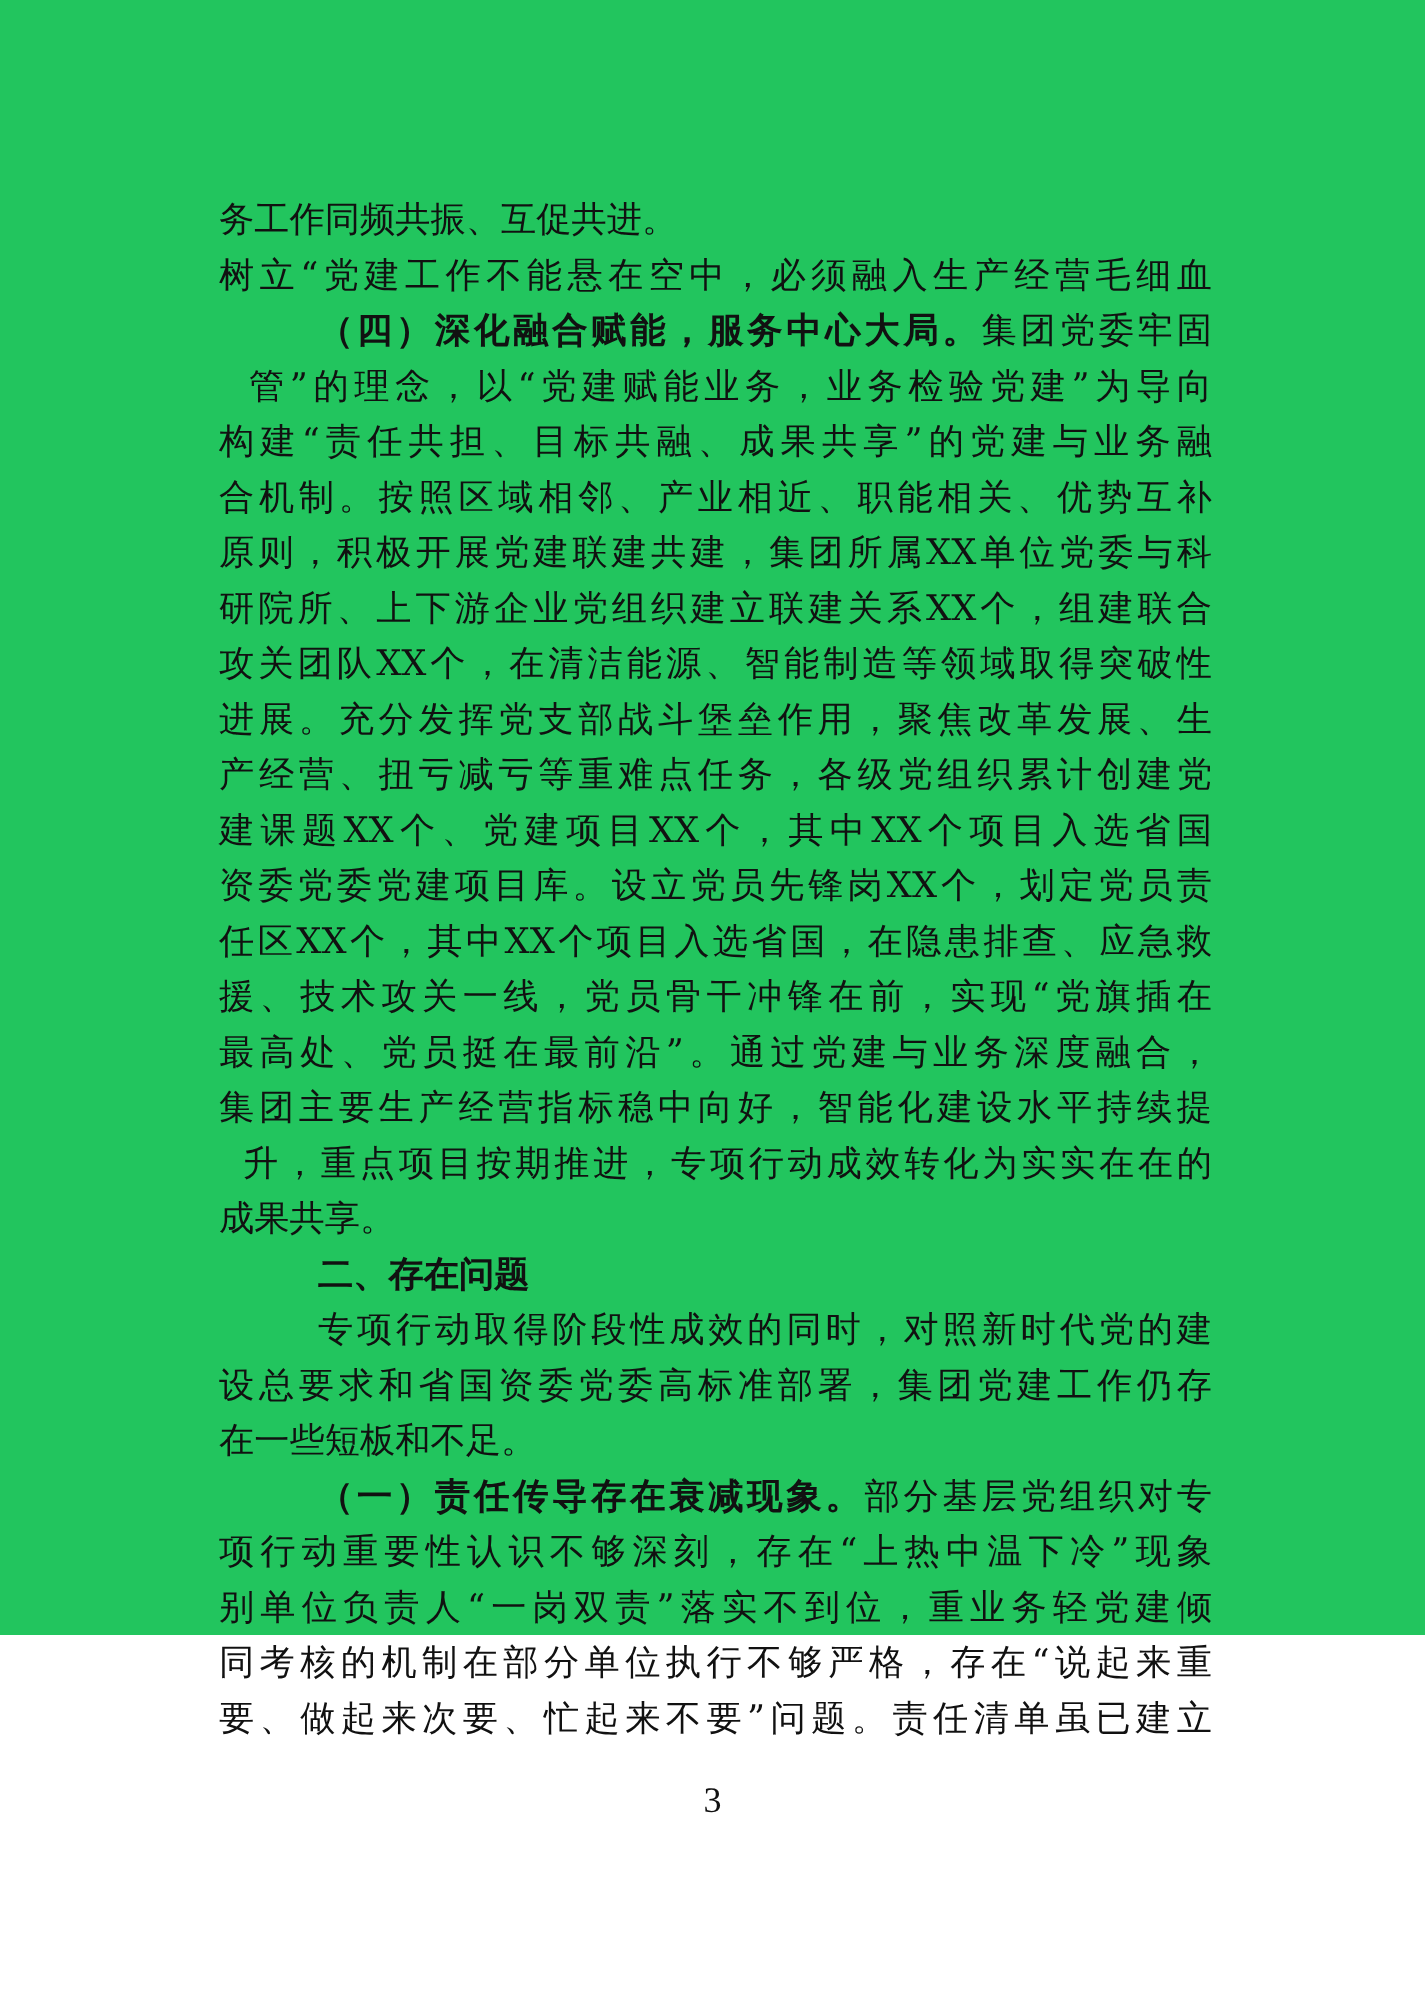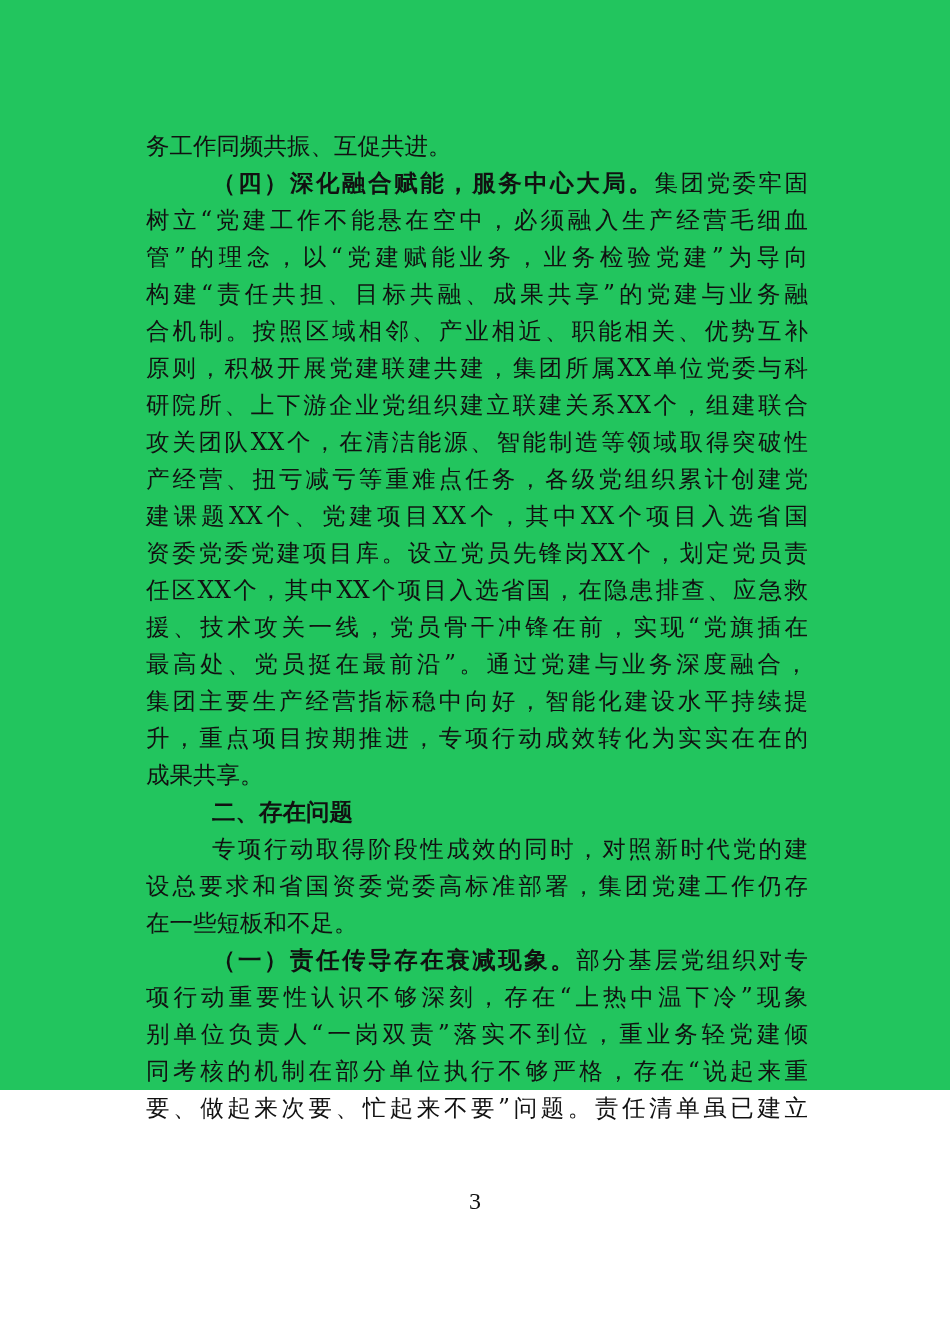--- a/index.html
+++ b/index.html
@@ -17,36 +17,37 @@
               font-family: "Liberation Serif", serif; font-size: 24px; }
 </style>
 </head>
 <body>
 
 <div class="page">
   <div class="body-text">
 
     <div class="line last">务工作同频共振、互促共进。</div>
 
+    <div class="line" style="letter-spacing: 0px;">树立“党建工作不能悬在空中，必须融入生产经营毛细血</div>
     <div class="line indent" style="letter-spacing: 0px;"><span class="b">（四）深化融合赋能，服务中心大局。</span><span>集团党委牢固</span></div>
-    <div class="line" style="letter-spacing: 0px;">树立“党建工作不能悬在空中，必须融入生产经营毛细血</div>
-    <div class="line" style="letter-spacing: 0px;">管”的理念，以“党建赋能业务，业务检验党建”为导向</div>
+    <div class="line" style="letter-spacing: 0px; margin-left: 20px;">管”的理念，以“党建赋能业务，业务检验党建”为导向</div>
     <div class="line" style="letter-spacing: 0px;">构建“责任共担、目标共融、成果共享”的党建与业务融</div>
     <div class="line" style="letter-spacing: 0px;">合机制。按照区域相邻、产业相近、职能相关、优势互补</div>
     <div class="line" style="letter-spacing: 0px;">原则，积极开展党建联建共建，集团所属XX单位党委与科</div>
     <div class="line" style="letter-spacing: 0px;">研院所、上下游企业党组织建立联建关系XX个，组建联合</div>
     <div class="line" style="letter-spacing: 0px;">攻关团队XX个，在清洁能源、智能制造等领域取得突破性</div>
+    <div class="line" style="letter-spacing: 0px;">进展。充分发挥党支部战斗堡垒作用，聚焦改革发展、生</div>
     <div class="line" style="letter-spacing: 0px;">产经营、扭亏减亏等重难点任务，各级党组织累计创建党</div>
     <div class="line" style="letter-spacing: 0px;">建课题XX个、党建项目XX个，其中XX个项目入选省国</div>
     <div class="line" style="letter-spacing: 0px;">资委党委党建项目库。设立党员先锋岗XX个，划定党员责</div>
     <div class="line" style="letter-spacing: 0px;">任区XX个，其中XX个项目入选省国，在隐患排查、应急救</div>
     <div class="line" style="letter-spacing: 0px;">援、技术攻关一线，党员骨干冲锋在前，实现“党旗插在</div>
     <div class="line" style="letter-spacing: 0px;">最高处、党员挺在最前沿”。通过党建与业务深度融合，</div>
     <div class="line" style="letter-spacing: 0px;">集团主要生产经营指标稳中向好，智能化建设水平持续提</div>
-    <div class="line" style="letter-spacing: 0px;">升，重点项目按期推进，专项行动成效转化为实实在在的</div>
+    <div class="line" style="letter-spacing: 0px; margin-left: 16px;">升，重点项目按期推进，专项行动成效转化为实实在在的</div>
     <div class="line last">成果共享。</div>
 
     <div class="line last indent heading">二、存在问题</div>
 
     <div class="line indent" style="letter-spacing: 0px;">专项行动取得阶段性成效的同时，对照新时代党的建</div>
     <div class="line" style="letter-spacing: 0px;">设总要求和省国资委党委高标准部署，集团党建工作仍存</div>
     <div class="line last">在一些短板和不足。</div>
 
     <div class="line indent" style="letter-spacing: 0px;"><span class="b">（一）责任传导存在衰减现象。</span><span>部分基层党组织对专</span></div>
     <div class="line" style="letter-spacing: 0px;">项行动重要性认识不够深刻，存在“上热中温下冷”现象</div>

